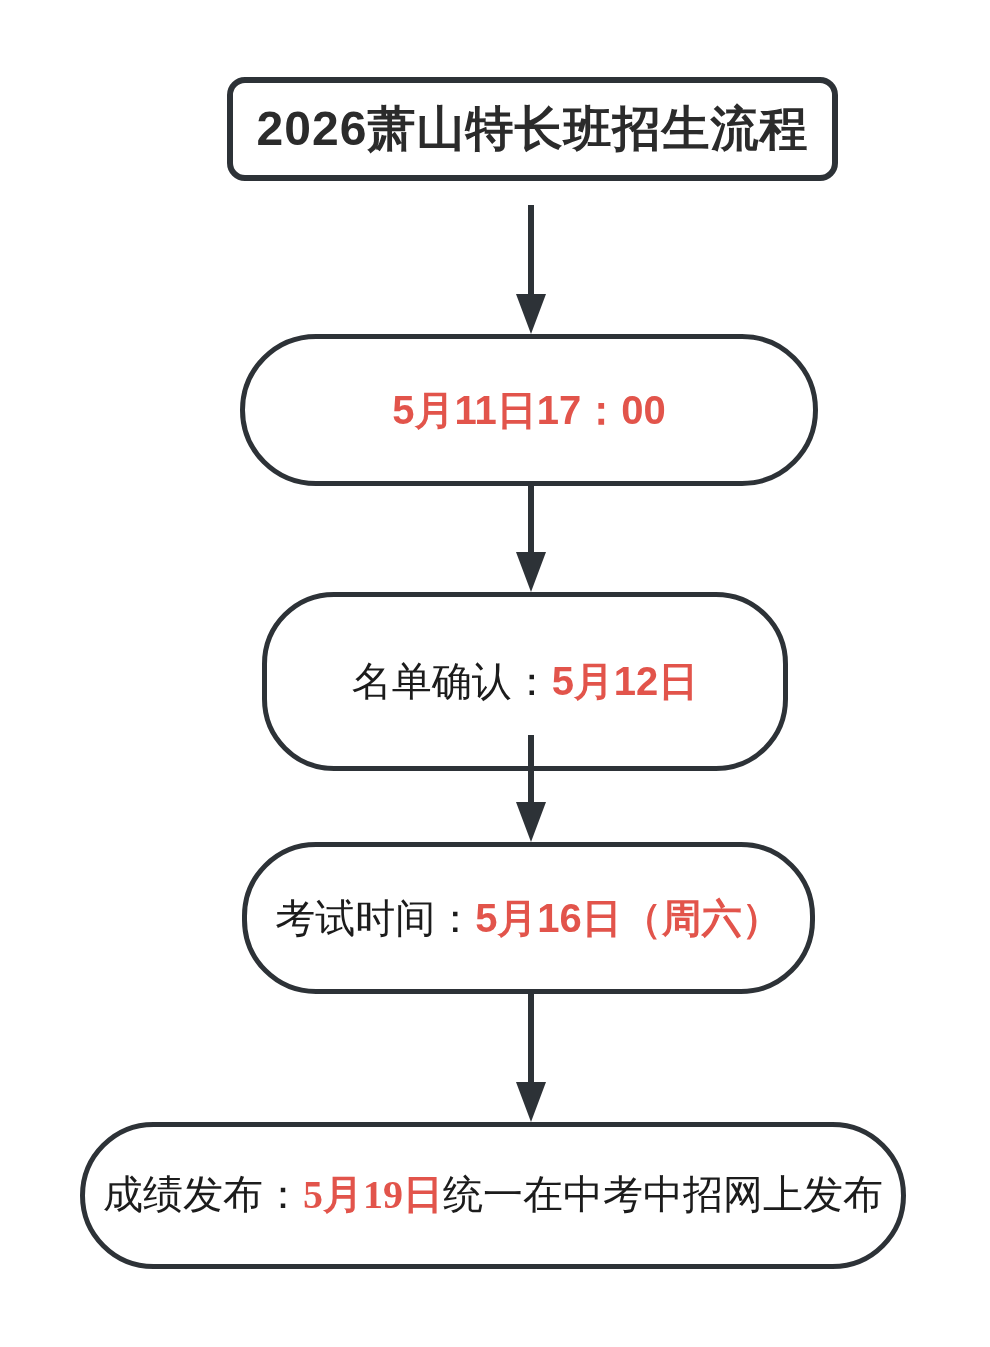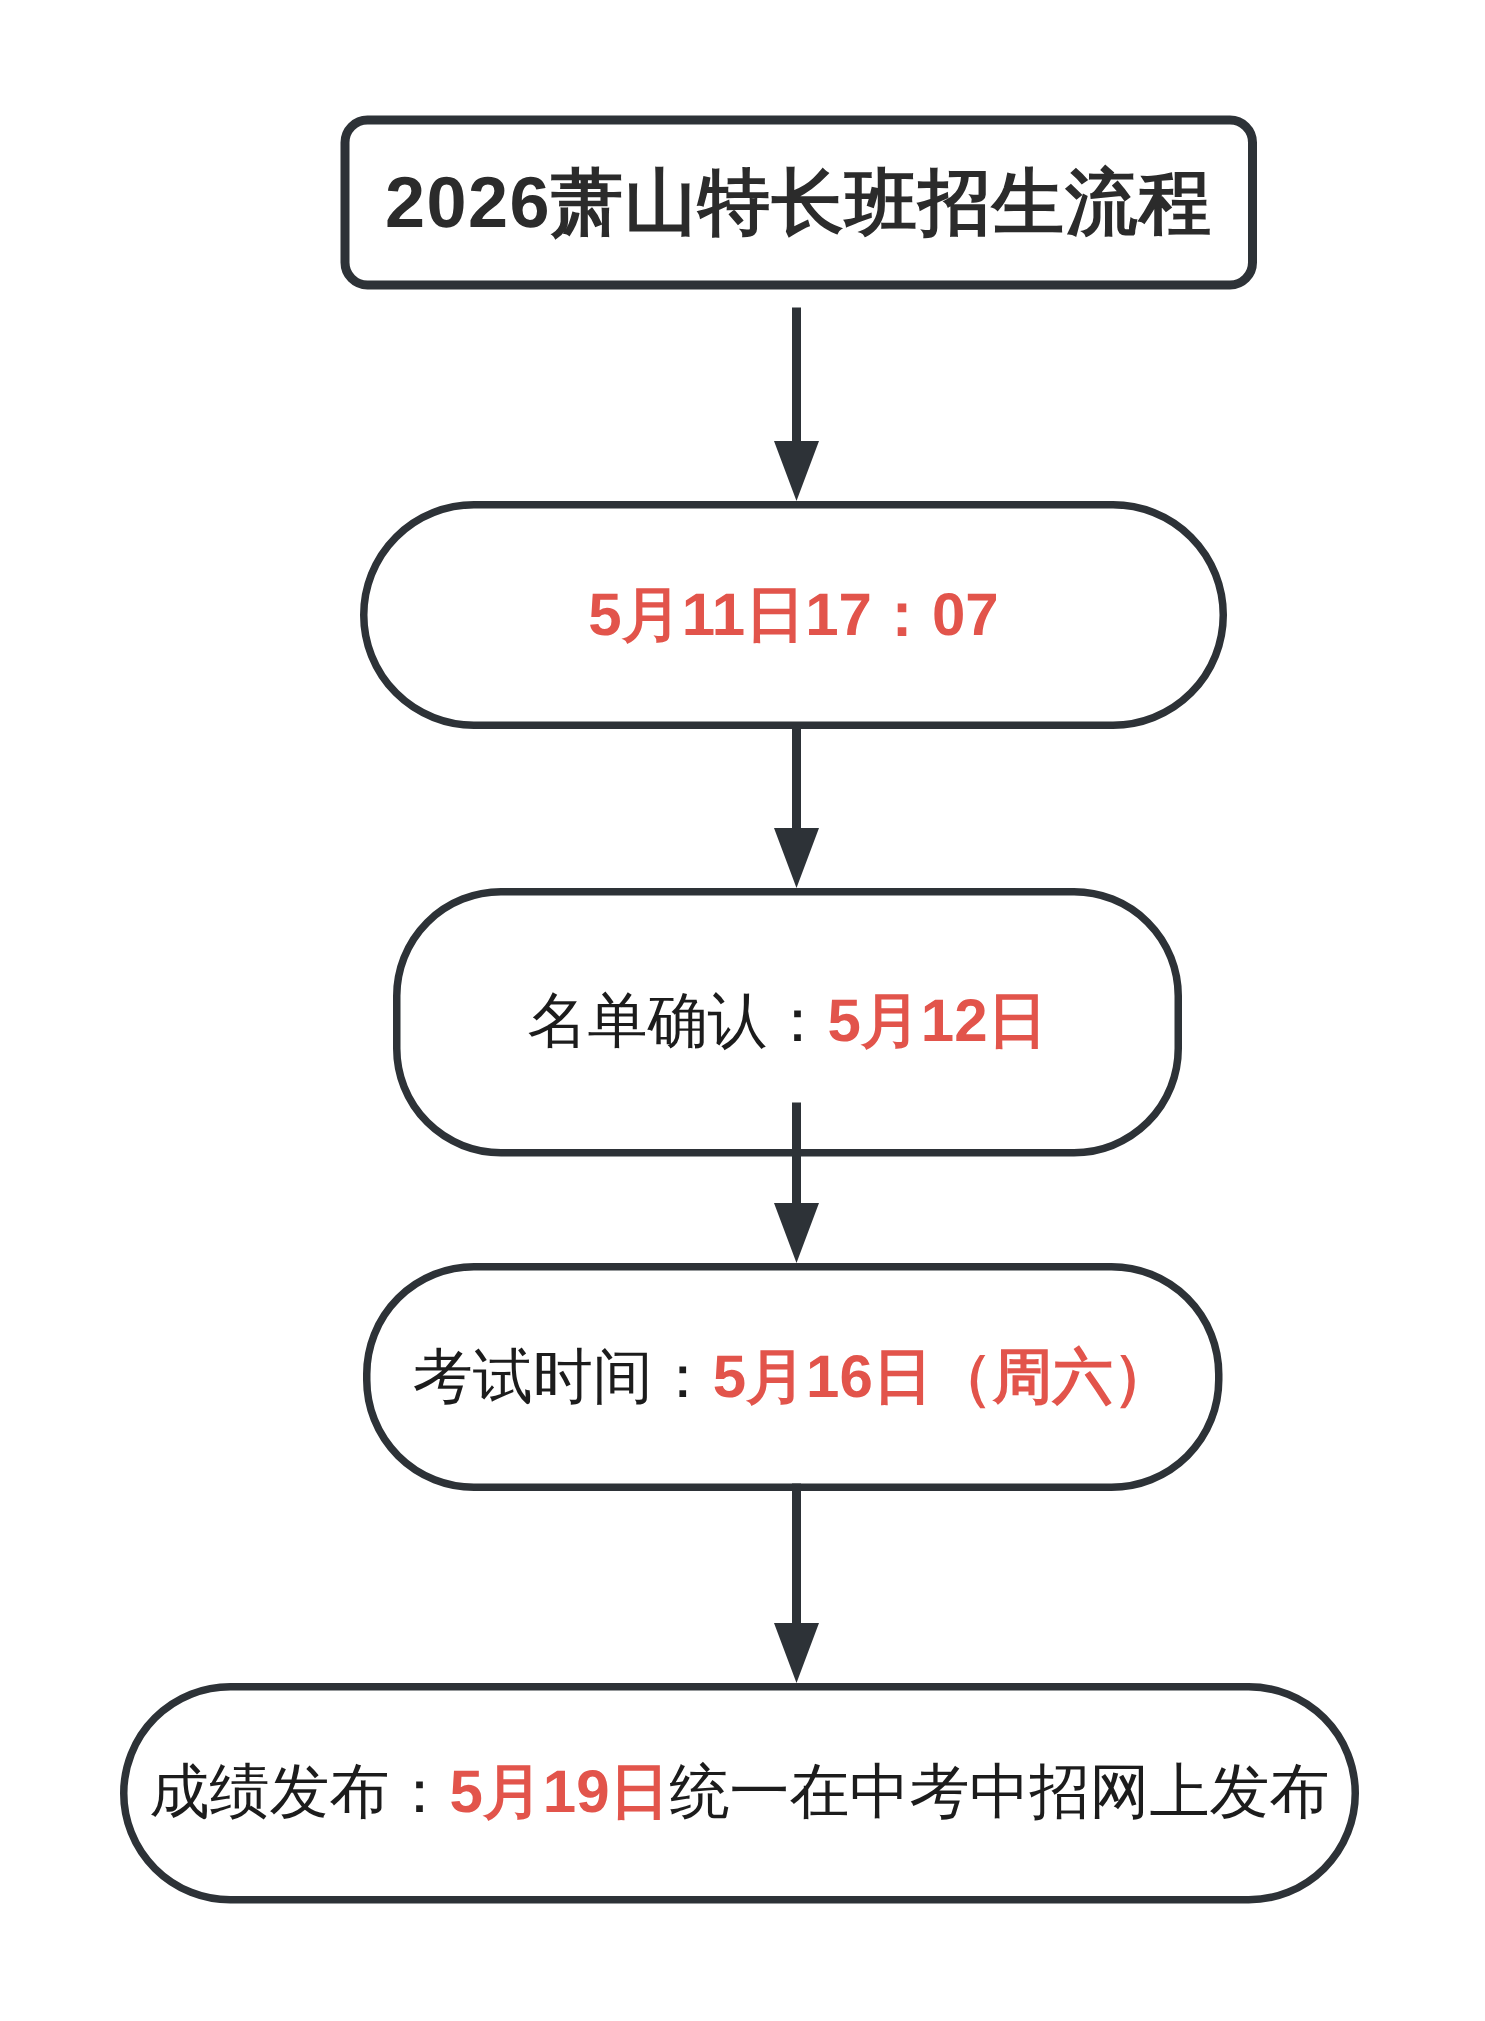--- a/index.html
+++ b/index.html
@@ -15,32 +15,32 @@
   .node{
     position:absolute;
     background:#ffffff;
     border:5px solid var(--stroke,#2d3237);
     box-sizing:border-box;
     display:flex;flex-direction:column;
     align-items:center;justify-content:center;
     text-align:center;
   }
   .node.title-box{
-    left:227px;top:77px;width:611px;height:116px;
+    left:227px;top:77px;width:611px;height:104px;
     border-width:6px;border-radius:18px;
   }
   .t-title{
     font-size:48px;font-weight:800;color:#2b2b2b;
     letter-spacing:1px;white-space:nowrap;
   }
   .node.pill{border-radius:76px;}
   .node.b2{left:240px;top:334px;width:578px;height:152px;}
   .node.b3{left:262px;top:592px;width:526px;height:179px;border-radius:72px;}
   .node.b4{left:242px;top:842px;width:573px;height:152px;border-radius:74px;}
-  .node.b5{left:80px;top:1122px;width:826px;height:147px;border-radius:74px;}
+  .node.b5{left:80px;top:1122px;width:826px;height:147px;border-radius:74px;font-family:Liberation Serif, serif;}
 
   .line{
     font-size:40px;line-height:1.22;color:#1c1c1c;
     white-space:nowrap;
   }
   .b2 .line.first{font-size:38px;}
   .seg-black{color:#1c1c1c;font-weight:400;}
   .seg-red{color:var(--red,#e2544b);font-weight:700;}
 
   
@@ -69,21 +69,21 @@
     <span class="t-title">2026萧山特长班招生流程</span>
   </div>
 
   <div class="arrow a1">
     <div class="shaft"></div>
     <div class="head"></div>
   </div>
 
   <div class="node pill b2">
     <div class="line">
-      <span class="seg-red">5月11日17：07</span>
+      <span class="seg-red">5月11日17：00</span>
     </div>
   </div>
 
   <div class="arrow a2">
     <div class="shaft"></div>
     <div class="head"></div>
   </div>
 
   <div class="node pill b3">
     <div class="line">

